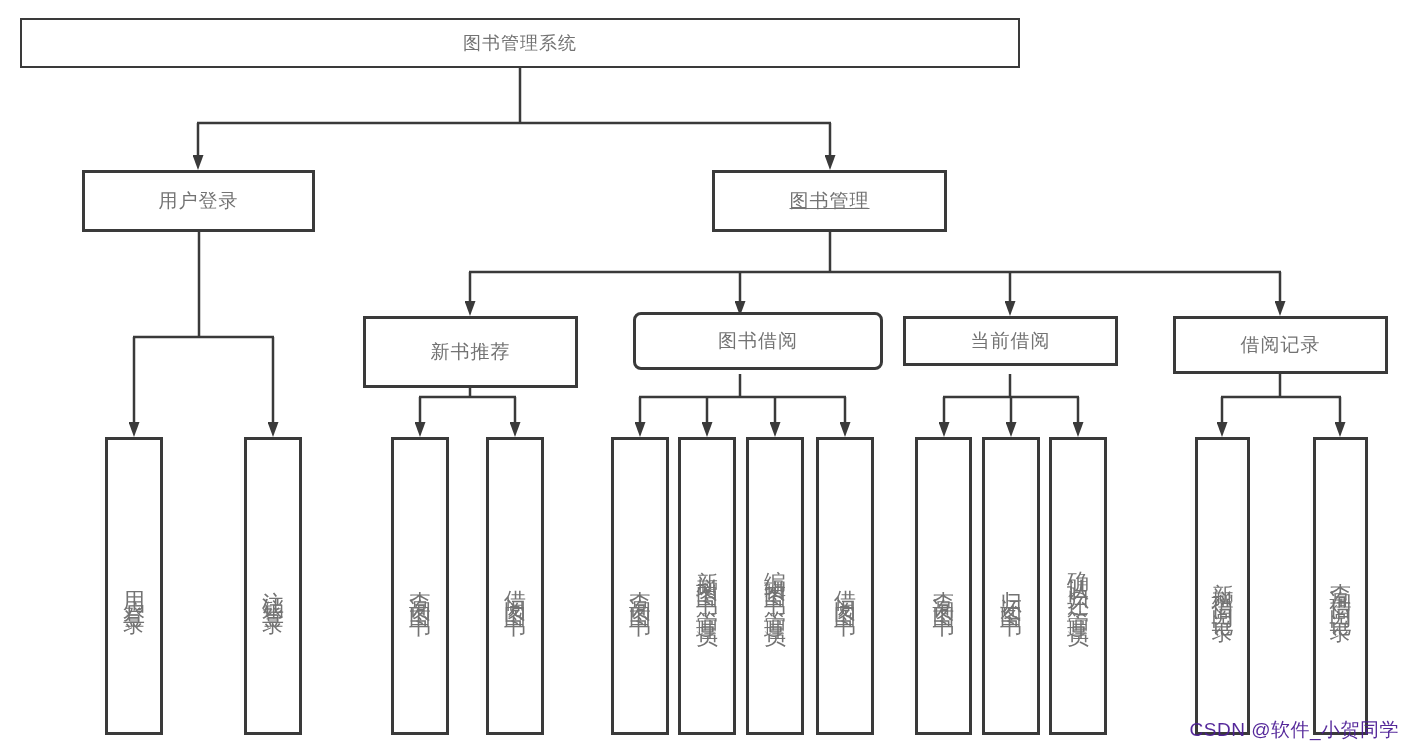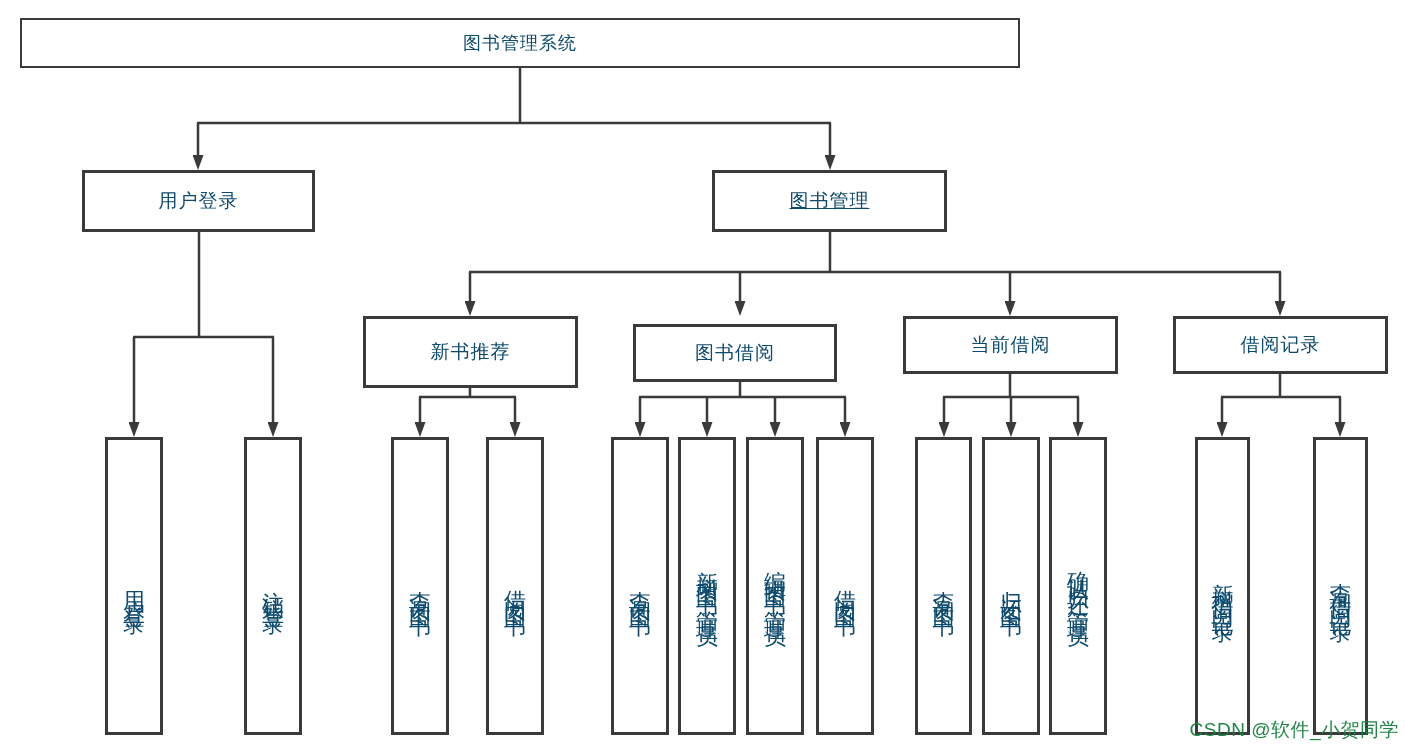--- a/index.html
+++ b/index.html
@@ -24,42 +24,42 @@
     pointer-events: none;
   }
   .node {
     position: absolute;
     box-sizing: border-box;
     border: 3px solid #3a3a3a;
     background: #ffffff;
     display: flex;
     align-items: center;
     justify-content: center;
-    color: #0c4a6e;
+    color: #737373;
     font-size: 19px;
     letter-spacing: 1px;
     text-align: center;
   }
   .node-root {
     border-width: 2px;
     font-size: 18px;
   }
   .node-v {
     writing-mode: vertical-rl;
     text-orientation: mixed;
     font-size: 22px;
     letter-spacing: 8px;
     line-height: 1;
     padding-top: 6px;
   }
   .watermark {
     position: absolute;
     right: 6px;
     bottom: 4px;
-    color: #15803d;
+    color: #4c1d95;
     font-size: 19px;
     letter-spacing: 0.5px;
     opacity: 0.95;
     white-space: nowrap;
   }
 </style>
 </head>
 <body>
 
 <div class="canvas">
@@ -125,22 +125,22 @@
       <path d="M1340 397 V423" marker-end="url(#arrow)"></path>
     </g>
   </svg>
 
   <div class="node node-root" style="left:20px; top:18px; width:1000px; height:50px;">图书管理系统</div>
 
   <div class="node" style="left:82px; top:170px; width:233px; height:62px;">用户登录</div>
   <div class="node" style="left:712px; top:170px; width:235px; height:62px;text-decoration:underline;">图书管理</div>
 
   <div class="node" style="left:363px; top:316px; width:215px; height:72px;">新书推荐</div>
-  <div class="node" style="left:633px; top:324px; width:204px; height:58px;">图书借阅</div>
-  <div class="node" style="left:903px; top:316px; width:215px; height:58px;">当前借阅</div>
+  <div class="node" style="left:633px; top:312px; width:250px; height:58px;border-radius:8px;">图书借阅</div>
+  <div class="node" style="left:903px; top:316px; width:215px; height:50px;">当前借阅</div>
   <div class="node" style="left:1173px; top:316px; width:215px; height:58px;">借阅记录</div>
 
   <div class="node node-v" style="left:105px; top:437px; width:58px; height:298px;">用户登录</div>
   <div class="node node-v" style="left:244px; top:437px; width:58px; height:298px;">注销登录</div>
 
   <div class="node node-v" style="left:391px; top:437px; width:58px; height:298px;">查询图书</div>
   <div class="node node-v" style="left:486px; top:437px; width:58px; height:298px;">借阅图书</div>
 
   <div class="node node-v" style="left:611px; top:437px; width:58px; height:298px;">查询图书</div>
   <div class="node node-v" style="left:678px; top:437px; width:58px; height:298px;">新增图书（管理员）</div>

